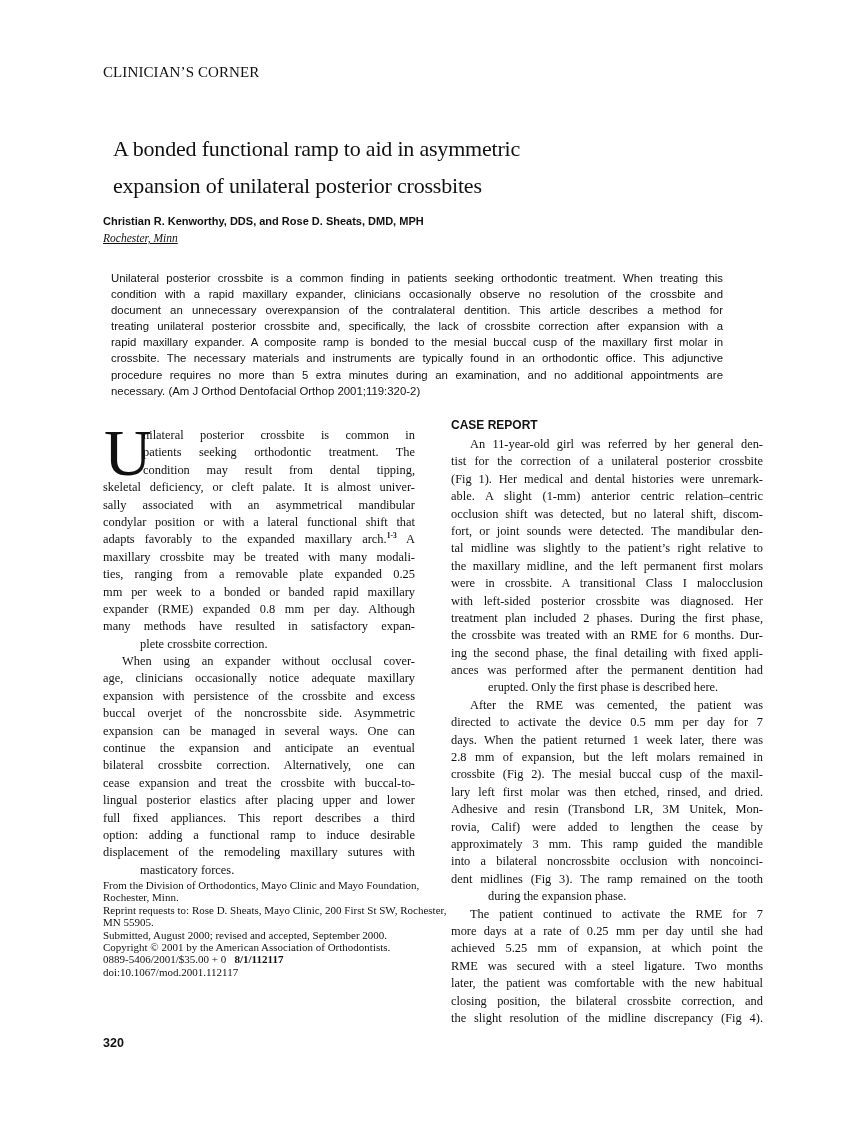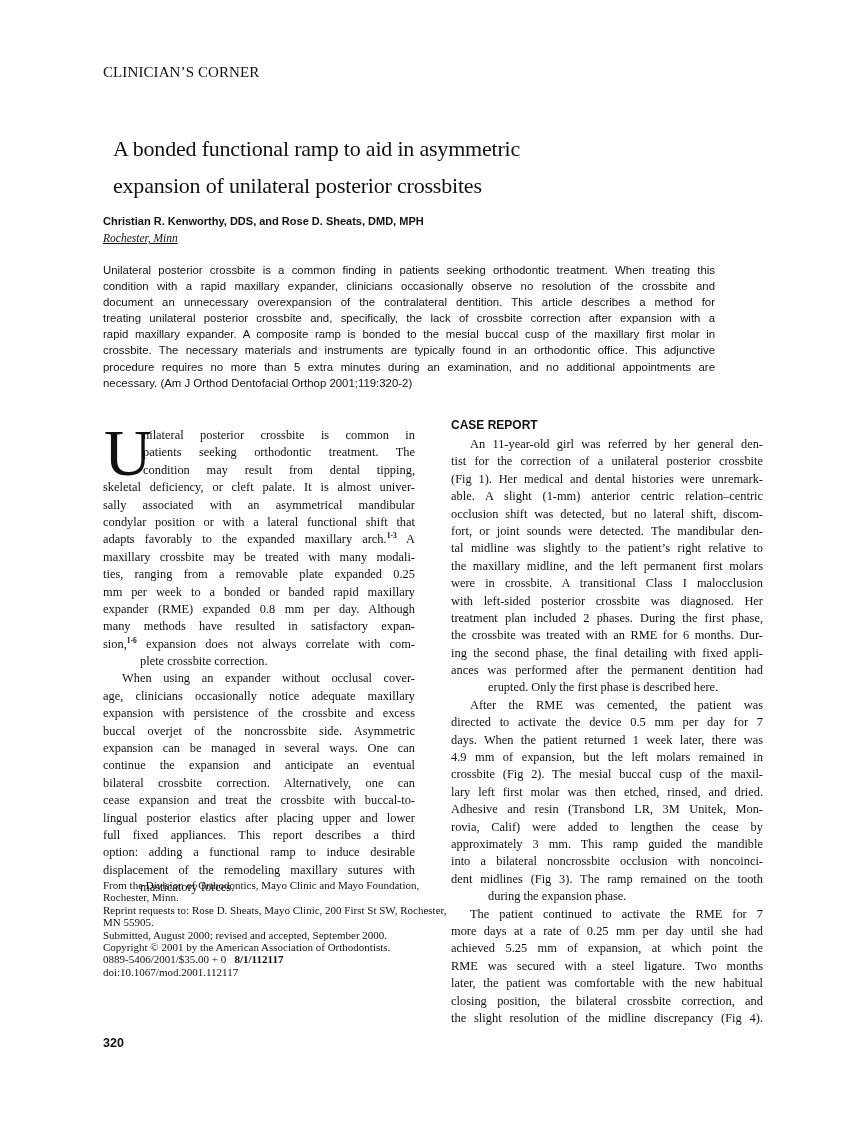--- a/index.html
+++ b/index.html
@@ -5,21 +5,21 @@
   html, body { margin: 0; padding: 0; background: #ffffff; }
   body { width: 866px; height: 1122px; position: relative; overflow: hidden; color: #111; }
   .serif { font-family: "Liberation Serif", "DejaVu Serif", serif; }
   .sans { font-family: "Liberation Sans", "DejaVu Sans", sans-serif; }
 
   #section-label { position: absolute; left: 103px; top: 64px; font-size: 15px; letter-spacing: 0.1px; }
   #title { position: absolute; left: 101px; top: 118px; font-size: 22px; line-height: 37px; font-weight: normal; margin: 12px; letter-spacing: -0.2px; }
   #authors { position: absolute; left: 103px; top: 215px; font-size: 11px; font-weight: bold; }
   #location { position: absolute; left: 103px; top: 232px; font-size: 11.5px; font-style: italic; text-decoration: underline; }
 
-  #abstract { position: absolute; left: 103px; top: 262px; width: 612px; font-size: 11.4px; line-height: 16.1px; margin: 0; }
+  #abstract { position: absolute; left: 103px; top: 262px; width: 612px; font-size: 11.4px; line-height: 16.1px; margin: 8px; }
   #abstract .ln { display: block; text-align: justify; text-align-last: justify; white-space: nowrap; height: 16.1px; }
   #abstract .ln.last { text-align-last: left; }
 
   .col { position: absolute; width: 312px; font-size: 12.4px; }
   .col .ln { display: block; height: 17.4px; line-height: 17.4px; text-align: justify; text-align-last: justify; white-space: nowrap; }
   .col .ln.last { text-align-last: left; margin-left: 37px; }
   .col .ln.indent { text-indent: 19px; }
   #col-left { left: 103px; top: 427px; }
   #col-right { left: 451px; top: 436px; }
   .dropline { padding-left: 40px; }
@@ -68,21 +68,20 @@
   <span class="ln dropline">condition may result from dental tipping,</span>
   <span class="ln">skeletal deficiency, or cleft palate. It is almost univer-</span>
   <span class="ln">sally associated with an asymmetrical mandibular</span>
   <span class="ln">condylar position or with a lateral functional shift that</span>
   <span class="ln"><span>adapts favorably to the expanded maxillary arch.</span><sup>1-3</sup><span> A</span></span>
   <span class="ln">maxillary crossbite may be treated with many modali-</span>
   <span class="ln">ties, ranging from a removable plate expanded 0.25</span>
   <span class="ln">mm per week to a bonded or banded rapid maxillary</span>
   <span class="ln">expander (RME) expanded 0.8 mm per day. Although</span>
   <span class="ln">many methods have resulted in satisfactory expan-</span>
-  <span class="ln"><span>sion,</span><sup>1-6</sup><span> expansion does not always correlate with com-</span></span>
   <span class="ln last">plete crossbite correction.</span>
   <span class="ln indent">When using an expander without occlusal cover-</span>
   <span class="ln">age, clinicians occasionally notice adequate maxillary</span>
   <span class="ln">expansion with persistence of the crossbite and excess</span>
   <span class="ln">buccal overjet of the noncrossbite side. Asymmetric</span>
   <span class="ln">expansion can be managed in several ways. One can</span>
   <span class="ln">continue the expansion and anticipate an eventual</span>
   <span class="ln">bilateral crossbite correction. Alternatively, one can</span>
   <span class="ln">cease expansion and treat the crossbite with buccal-to-</span>
   <span class="ln">lingual posterior elastics after placing upper and lower</span>
@@ -106,21 +105,21 @@
   <span class="ln">were in crossbite. A transitional Class I malocclusion</span>
   <span class="ln">with left-sided posterior crossbite was diagnosed. Her</span>
   <span class="ln">treatment plan included 2 phases. During the first phase,</span>
   <span class="ln">the crossbite was treated with an RME for 6 months. Dur-</span>
   <span class="ln">ing the second phase, the final detailing with fixed appli-</span>
   <span class="ln">ances was performed after the permanent dentition had</span>
   <span class="ln last">erupted. Only the first phase is described here.</span>
   <span class="ln indent">After the RME was cemented, the patient was</span>
   <span class="ln">directed to activate the device 0.5 mm per day for 7</span>
   <span class="ln">days. When the patient returned 1 week later, there was</span>
-  <span class="ln">4.9 mm of expansion, but the left molars remained in</span>
+  <span class="ln">2.8 mm of expansion, but the left molars remained in</span>
   <span class="ln">crossbite (Fig 2). The mesial buccal cusp of the maxil-</span>
   <span class="ln">lary left first molar was then etched, rinsed, and dried.</span>
   <span class="ln">Adhesive and resin (Transbond LR, 3M Unitek, Mon-</span>
   <span class="ln">rovia, Calif) were added to lengthen the cease by</span>
   <span class="ln">approximately 3 mm. This ramp guided the mandible</span>
   <span class="ln">into a bilateral noncrossbite occlusion with noncoinci-</span>
   <span class="ln">dent midlines (Fig 3). The ramp remained on the tooth</span>
   <span class="ln last">during the expansion phase.</span>
   <span class="ln indent">The patient continued to activate the RME for 7</span>
   <span class="ln">more days at a rate of 0.25 mm per day until she had</span>

